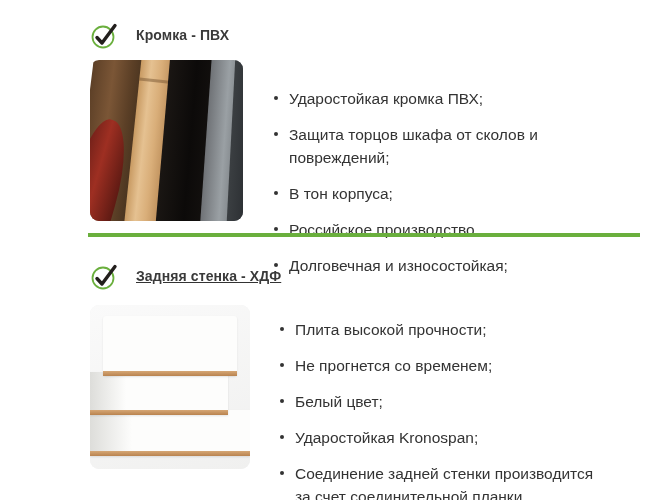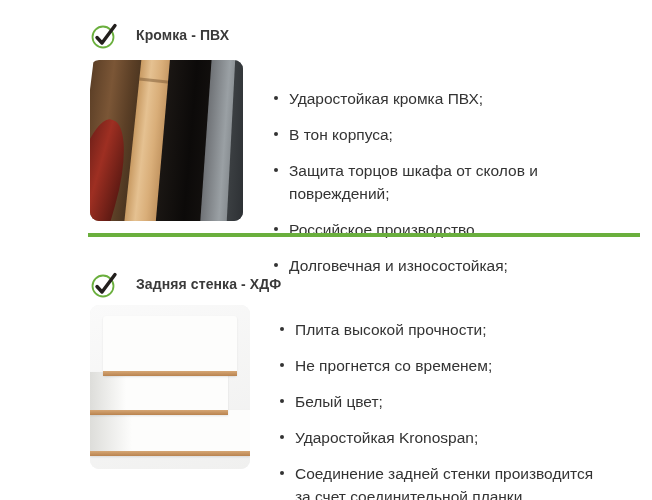--- a/index.html
+++ b/index.html
@@ -35,21 +35,21 @@
   }
 
   
   .sec-header {
     position: absolute;
     left: 88px;
     display: flex;
     align-items: center;
   }
   #section-edge .sec-header { top: 18px; }
-  #section-back .sec-header { top: 34px; }
+  #section-back .sec-header { top: 26px; text-decoration: underline; }
 
   .check-icon {
     width: 34px;
     height: 34px;
     position: relative;
     flex: 0 0 34px;
   }
   .check-icon svg { display: block; }
 
   .sec-title {
@@ -231,22 +231,22 @@
         <div class="band b-red"></div>
         <div class="band b-oak"></div>
         <div class="band b-black"></div>
         <div class="band b-gray"></div>
         <div class="band b-gray2"></div>
       </div>
     </div>
 
     <ul class="bullets" id="bullets-edge">
       <li>Ударостойкая кромка ПВХ;</li>
+      <li>Защита торцов шкафа от сколов и повреждений;</li>
       <li>В тон корпуса;</li>
-      <li>Защита торцов шкафа от сколов и повреждений;</li>
       <li>Российское производство</li>
       <li>Долговечная и износостойкая;</li>
     </ul>
 
   </div>
 </div>
 
 <div class="section" id="section-back">
 
   <div class="divider"></div>

